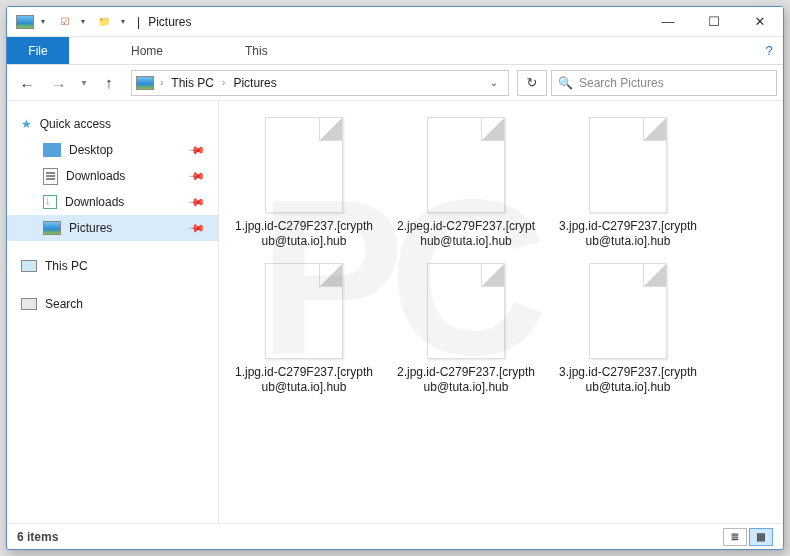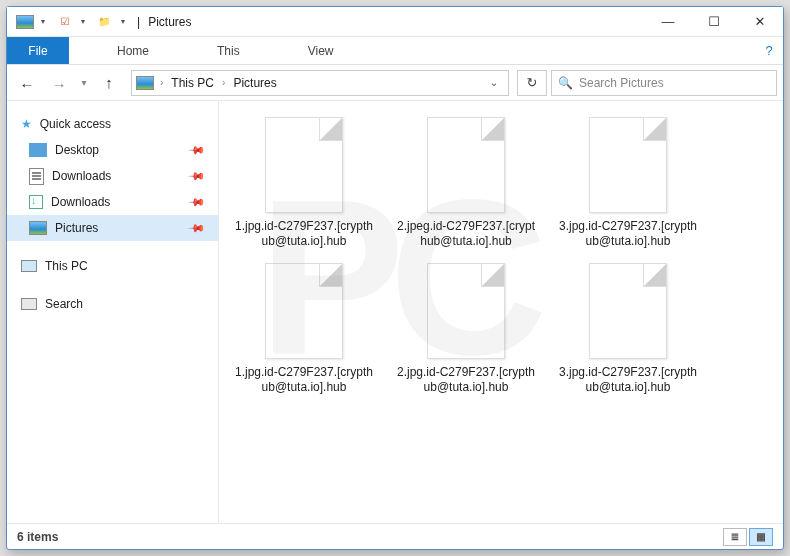--- a/index.html
+++ b/index.html
@@ -5,37 +5,37 @@
 * { margin:0; padding:0; box-sizing:border-box; font-family:"Segoe UI",Tahoma,sans-serif; }
 body { background:#e0e0e0; width:790px; height:556px; overflow:hidden; position:relative; }
 .window { position:absolute; top:6px; left:6px; width:778px; height:544px; background:#fff; border:1px solid #5a8cc2; border-radius:3px; box-shadow:2px 4px 12px rgba(0,0,0,.25); display:flex; flex-direction:column; }
 .titlebar { height:30px; display:flex; align-items:center; background:#fff; border-bottom:1px solid #e5e5e5; }
 .tb-icons { display:flex; align-items:center; gap:6px; padding-left:8px; }
 .tb-ico { width:20px; height:20px; display:inline-flex; align-items:center; justify-content:center; font-size:10px; }
 .drop { width:8px; font-size:8px; color:#555; }
 .title { margin-left:8px; font-size:12px; color:#222; }
 .winbtns { margin-left:auto; display:flex; }
 .winbtn { width:46px; height:30px; display:flex; align-items:center; justify-content:center; font-size:13px; color:#333; }
-.ribbon { height:28px; display:flex; align-items:stretch; border-bottom:1px solid #e0e0e0; }
+.ribbon { height:28px; display:flex; align-items:stretch; border-bottom:1px solid #e0e0e0;gap:14px; }
 .tab-file { background:#1979ca; color:#fff; width:62px; font-size:12px; display:flex; align-items:center; justify-content:center; }
 .tab { padding:0 20px; font-size:12px; color:#444; display:flex; align-items:center;margin-left:28px; }
 .help { margin-left:auto; width:28px; display:flex; align-items:center; justify-content:center; color:#1979ca; font-size:13px; }
 .navbar { height:36px; display:flex; align-items:center; padding:0 6px; gap:4px; border-bottom:1px solid #e8e8e8; }
 .navbtn { width:28px; height:28px; display:flex; align-items:center; justify-content:center; color:#888; font-size:15px; }
 .navbtn.active { color:#333; }
 .addrbox { flex:1; height:26px; border:1px solid #ccc; display:flex; align-items:center; padding:0 4px; gap:4px; margin:0 4px; }
 .addrbox .ico { width:18px; height:14px; background:linear-gradient(#76c1f1,#2a8dd4 60%,#8bc34a); border:1px solid #888; }
 .crumb { font-size:12px; color:#222; padding:0 2px; }
 .sep { color:#888; font-size:10px; padding:0 2px; }
 .addr-drop { width:20px; text-align:center; color:#555; font-size:10px; }
 .refresh { width:30px; height:26px; border:1px solid #ccc; display:flex; align-items:center; justify-content:center; font-size:13px; color:#444; }
 .search { width:226px; height:26px; border:1px solid #ccc; display:flex; align-items:center; padding:0 6px; gap:6px; color:#888; font-size:12px; }
 .body { flex:1; display:flex; min-height:0; }
 .sidebar { width:212px; border-right:1px solid #e8e8e8; padding-top:10px; overflow:hidden; }
-.side-item { height:26px; display:flex; align-items:center; padding-left:22px; font-size:12px; color:#222; gap:8px; }
+.side-item { height:26px; display:flex; align-items:center; padding-left:36px; font-size:12px; color:#222; gap:8px; }
 .side-item.qa { padding-left:14px; }
 .side-item.sel { background:#d9eafb; }
 .side-ico { width:18px; height:14px; display:inline-block; }
 .pin { margin-left:auto; margin-right:14px; color:#888; font-size:11px; transform:rotate(45deg); }
 .spacer { height:12px; }
 .content { flex:1; padding:16px 10px 0 14px; display:flex; flex-wrap:wrap; align-content:flex-start; gap:14px 20px; overflow:auto; }
 .fileitem { width:142px; display:flex; flex-direction:column; align-items:center; }
 .thumb { width:78px; height:96px; background:#fff; border:1px solid #ddd; box-shadow:1px 1px 2px rgba(0,0,0,.1); position:relative; margin-bottom:6px; }
 .thumb::before { content:""; position:absolute; top:0; right:0; width:22px; height:22px; background:linear-gradient(135deg,#fff 48%, #d0d0d0 52%); border-left:1px solid #ddd; border-bottom:1px solid #ddd; }
 .fname { font-size:12px; color:#222; text-align:center; line-height:1.25; word-break:break-all; }
@@ -75,21 +75,20 @@
       <div class="winbtn">—</div>
       <div class="winbtn">☐</div>
       <div class="winbtn close">✕</div>
     </div>
   </div>
 
   <div class="ribbon">
     <div class="tab-file">File</div>
     <div class="tab">Home</div>
     <div class="tab">This</div>
-    <div class="tab">View</div>
     <div class="help">?</div>
   </div>
 
   <div class="navbar">
     <div class="navbtn active">←</div>
     <div class="navbtn">→</div>
     <div class="navbtn" style="width:14px;font-size:10px">▾</div>
     <div class="navbtn active">↑</div>
     <div class="addrbox">
       <span class="ico"></span>

